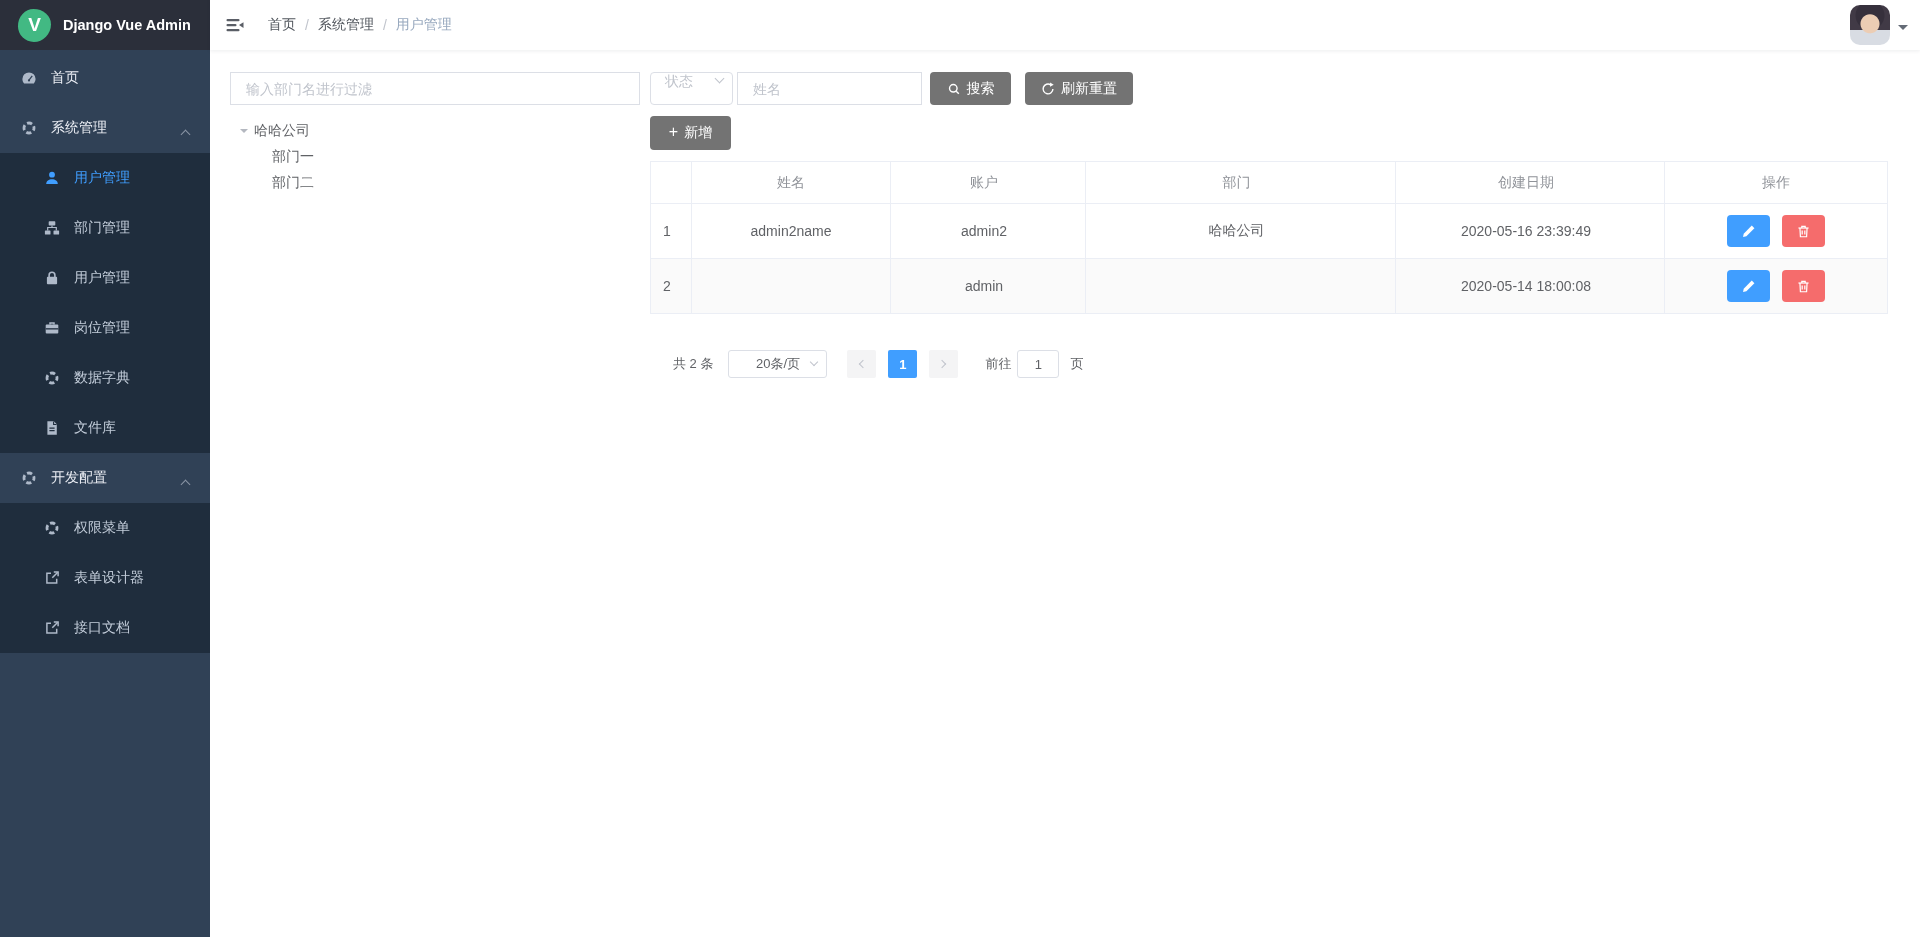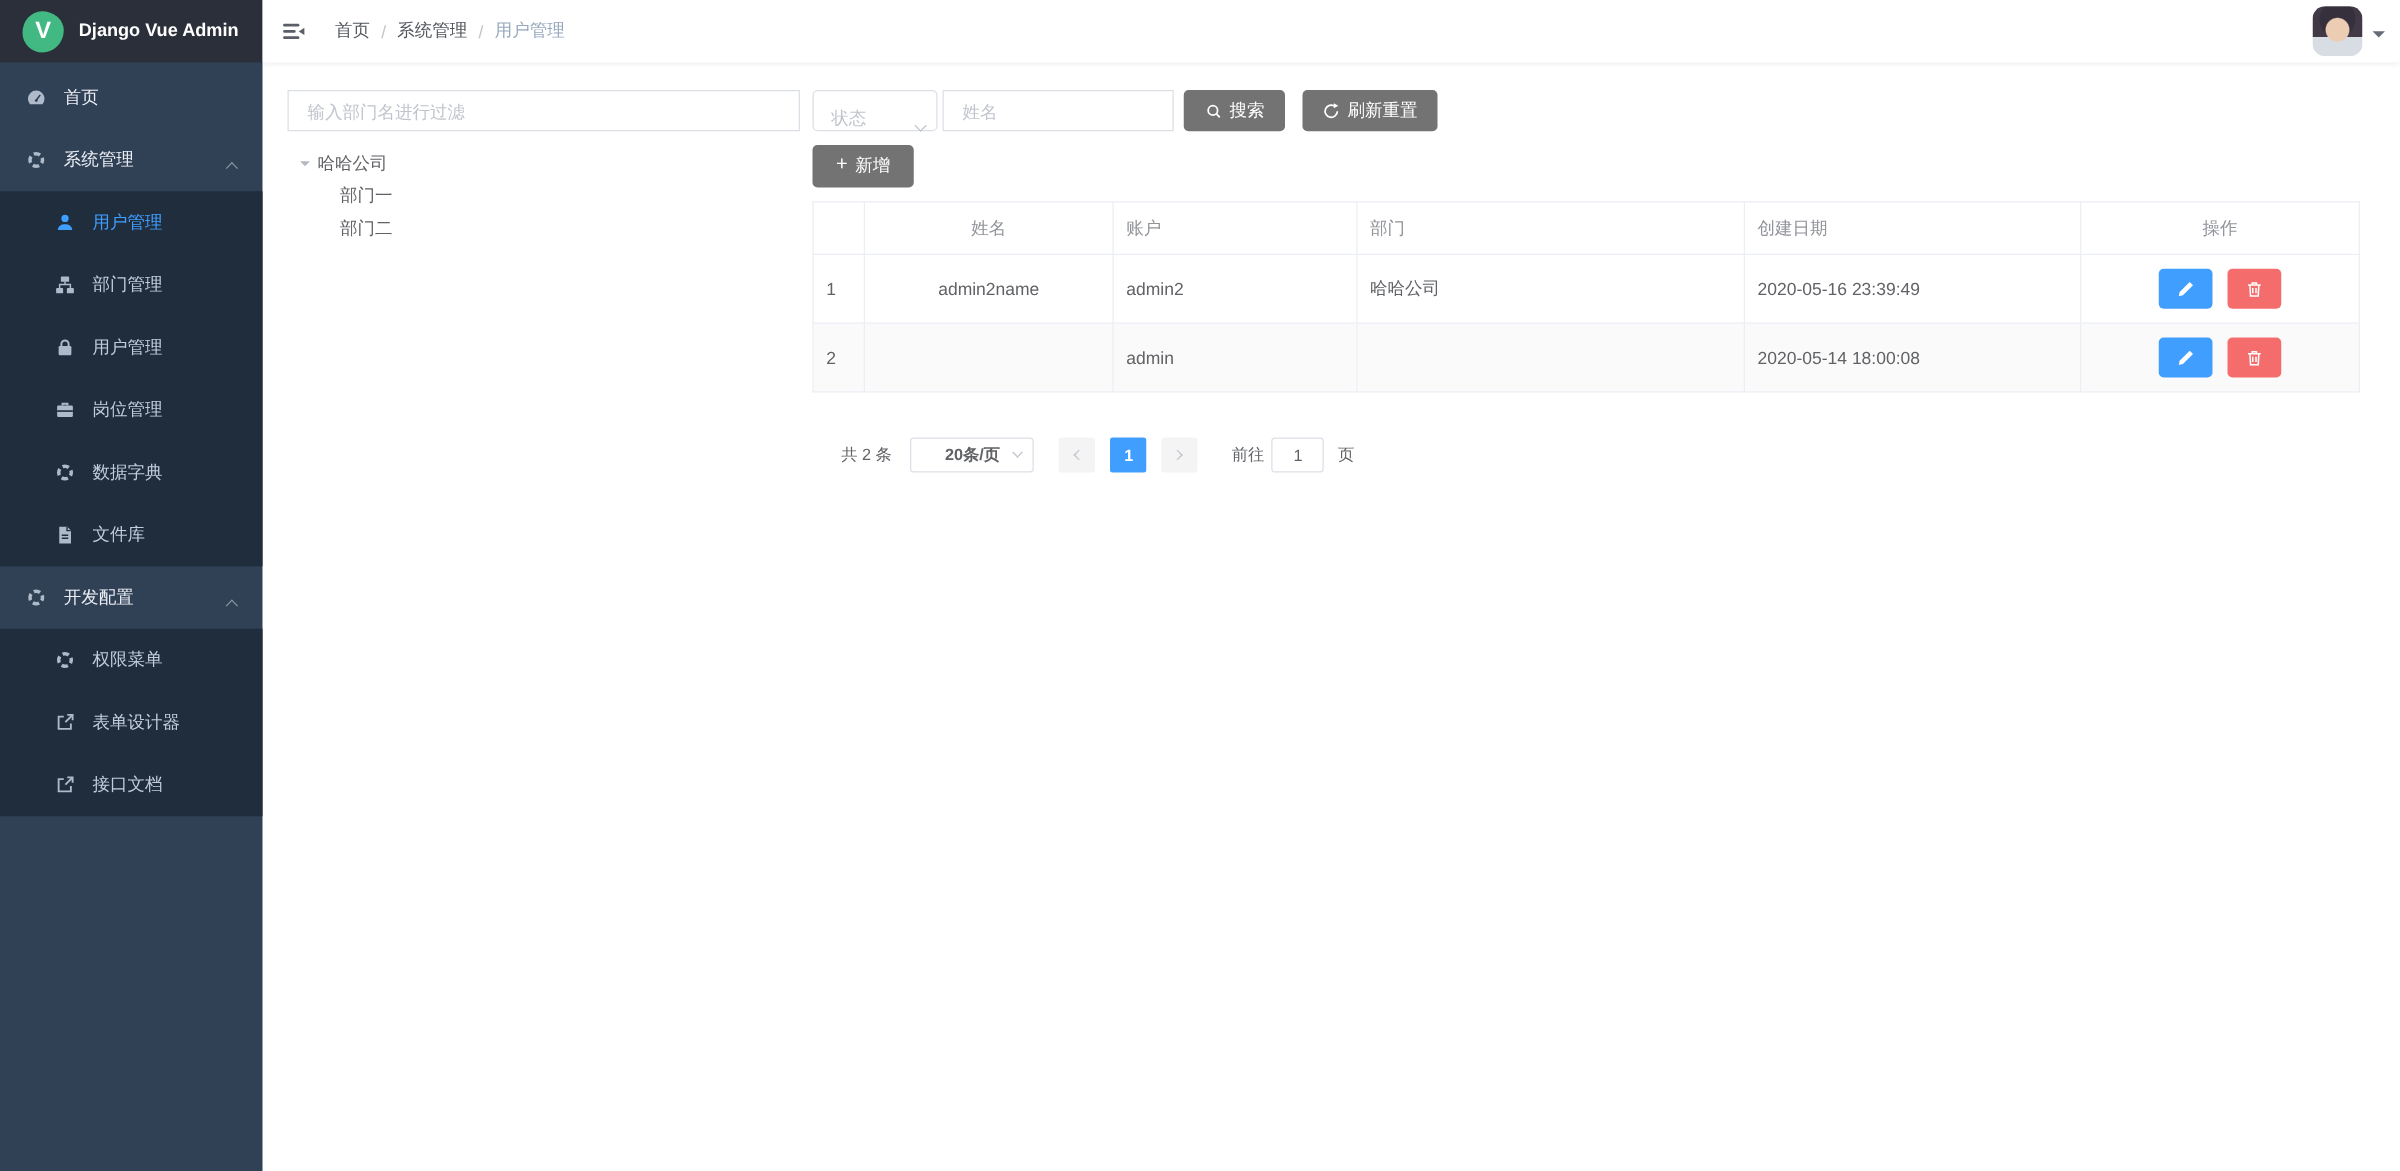--- a/index.html
+++ b/index.html
@@ -58,50 +58,50 @@
   .text-input::placeholder { color:#c0c4cc; }
   .dept-filter { width:410px; }
   .tree { margin-top:13px; }
   .tree-row { height:26px; display:flex; align-items:center; color:#606266; cursor:pointer; }
   .tree-row.root { padding-left:10px; }
   .tree-row.child { padding-left:42px; }
   .tree-caret { width:0; height:0; border:4.5px solid transparent; border-top-color:#b4b8c0; margin:4px 6px 0 0; }
 
   .user-panel { margin-left:10px; }
   .toolbar { display:flex; align-items:center; }
-  .select-box { width:100px; height:33px; border:1px solid #dcdfe6; border-radius:4px; background:#fff; cursor:pointer;
-    display:flex; align-items:flex-end; justify-content:space-between; padding:0 9px 0 14px; color:#c0c4cc; }
+  .select-box { width:83px; height:33px; border:1px solid #dcdfe6; border-radius:4px; background:#fff; cursor:pointer;
+    display:flex; align-items:flex-start; justify-content:space-between; padding:0 9px 0 14px; color:#c0c4cc; }
   .select-box .chev { color:#c0c4cc; margin-top:2px; }
   .name-input { width:185px; margin-left:4px; }
   .btn { height:33px; border:none; border-radius:4px; background:#737373; color:#fff; font-size:14px; font-family:inherit;
     display:inline-flex; align-items:center; justify-content:center; cursor:pointer; padding:0 14px; }
   .btn svg { width:14px; height:14px; margin-right:6px; }
   .search-btn { width:81px; margin-left:8px; }
   .reset-btn  { width:108px; margin-left:14px; }
   .add-row { margin-top:11px; }
   .add-btn { width:81px; height:34px; }
   .plus-glyph { font-size:16px; margin-right:6px; font-weight:400; line-height:1; margin-top:-2px; }
 
   
   table.users { margin-top:11px; border-collapse:collapse; table-layout:fixed; width:1237px; font-size:14px; }
-  .users th, .users td { border:1px solid #ebeef5; padding:0 18px 0 10px; text-align:left; overflow:hidden; white-space:nowrap; }
+  .users th, .users td { border:1px solid #ebeef5; padding:0 18px 0 10px; text-align:center; overflow:hidden; white-space:nowrap; }
   .users th { height:42px; color:#909399; font-weight:400; background:#fff; }
   .users td { height:55px; color:#606266; background:#fff; }
   .users tr.stripe td { background:#fafafa; }
   .users th.center, .users td.center { text-align:center; padding:0; }
   .op { width:43px; height:32px; border:none; border-radius:4px; cursor:pointer;
     display:inline-flex; align-items:center; justify-content:center; vertical-align:middle; }
   .op svg { width:15px; height:15px; }
   .op.edit { background:#409eff; margin-right:12px; }
   .op.del  { background:#f56c6c; }
 
   
   .pagination { margin-top:36px; display:flex; align-items:center; font-size:13px; color:#606266; padding-left:23px; }
   .psize { width:99px; height:28px; border:1px solid #dcdfe6; border-radius:3px; background:#fff; cursor:pointer;
-    margin:0 14px 0 15px; position:relative; display:flex; align-items:center; justify-content:center; color:#606266;font-weight:bold; }
+    margin:0 14px 0 15px; position:relative; display:flex; align-items:center; justify-content:center; color:#606266; }
   .psize .chev { position:absolute; right:9px; top:11px; color:#c0c4cc; width:6px; height:6px; }
   .pg-btn { width:29px; height:28px; background:#f4f4f5; border:none; border-radius:2px; margin:0 6px; cursor:pointer;
     display:inline-flex; align-items:center; justify-content:center; color:#c0c4cc; }
   .pg-btn .chev { width:6px; height:6px; }
   .pg-num { min-width:29px; height:28px; background:#409eff; color:#fff; border:none; border-radius:2px; margin:0 6px;
     font-size:13px; font-weight:bold; font-family:inherit; cursor:pointer; }
   .goto-label { margin-left:21px; }
   .goto-input { width:42px; height:28px; border:1px solid #dcdfe6; border-radius:3px; margin:0 6px; text-align:center;
     font-size:13px; color:#606266; font-family:inherit; outline:none; }
   .page-label { margin-left:5px; }

